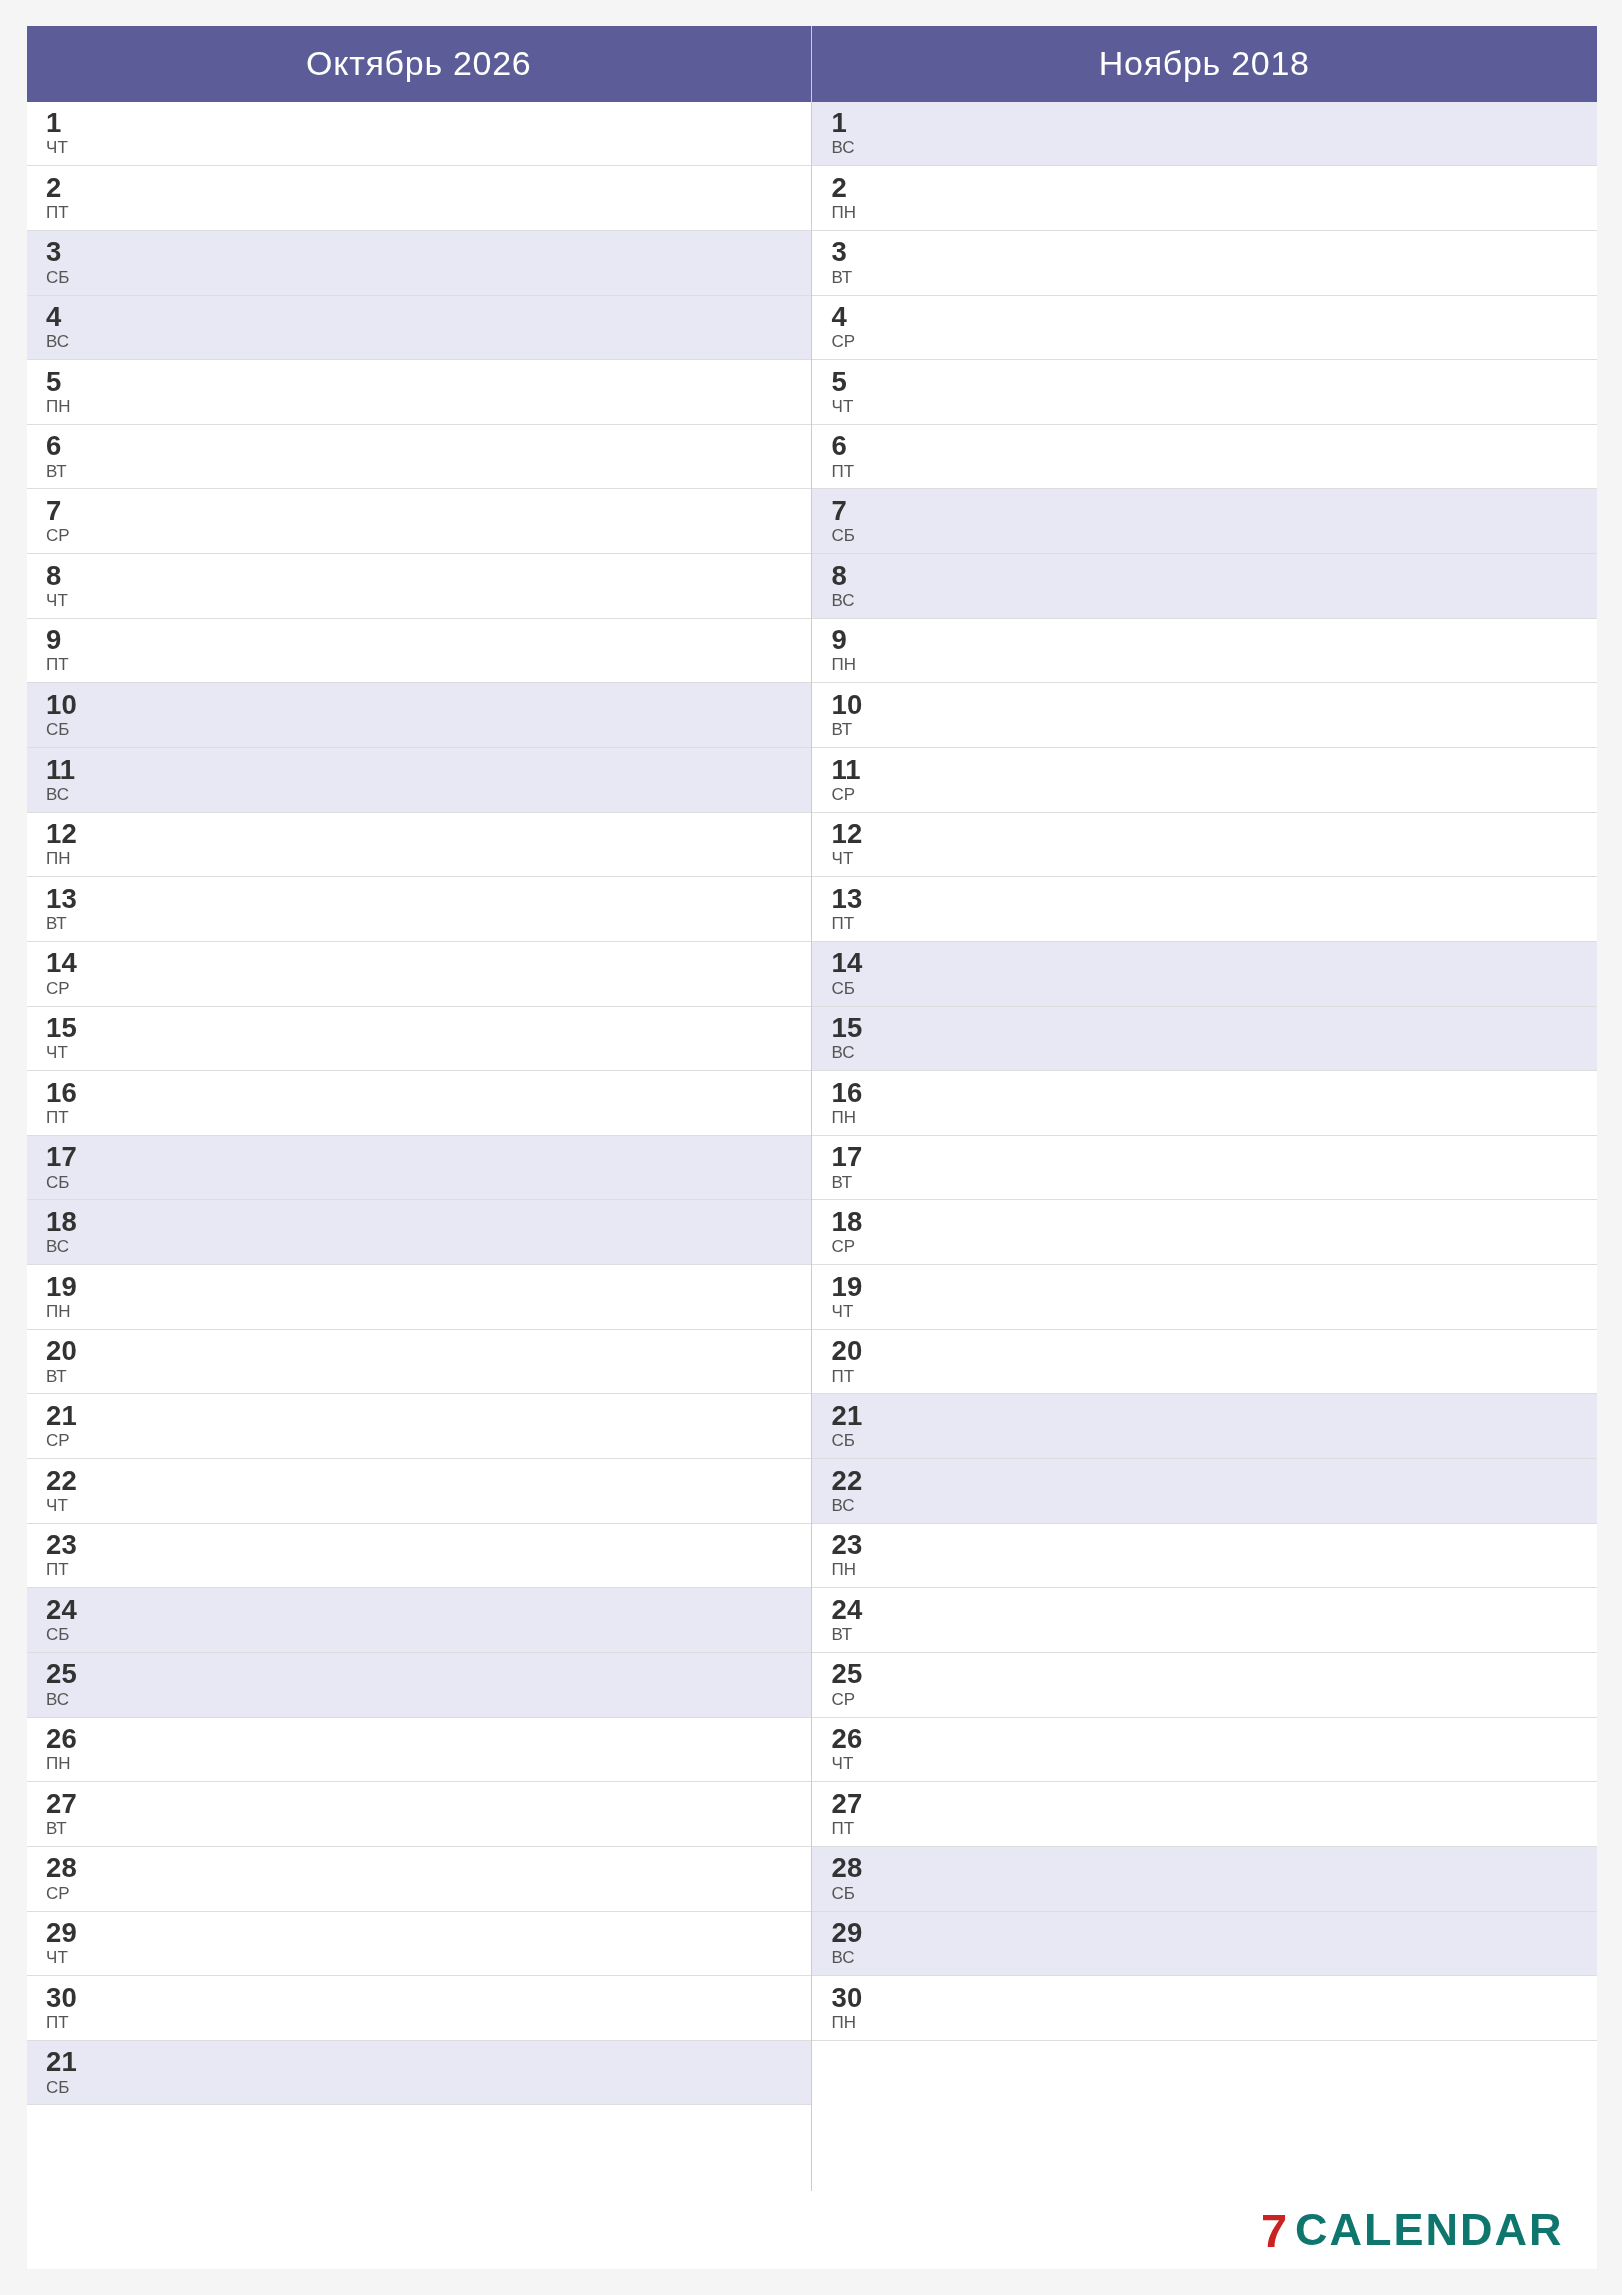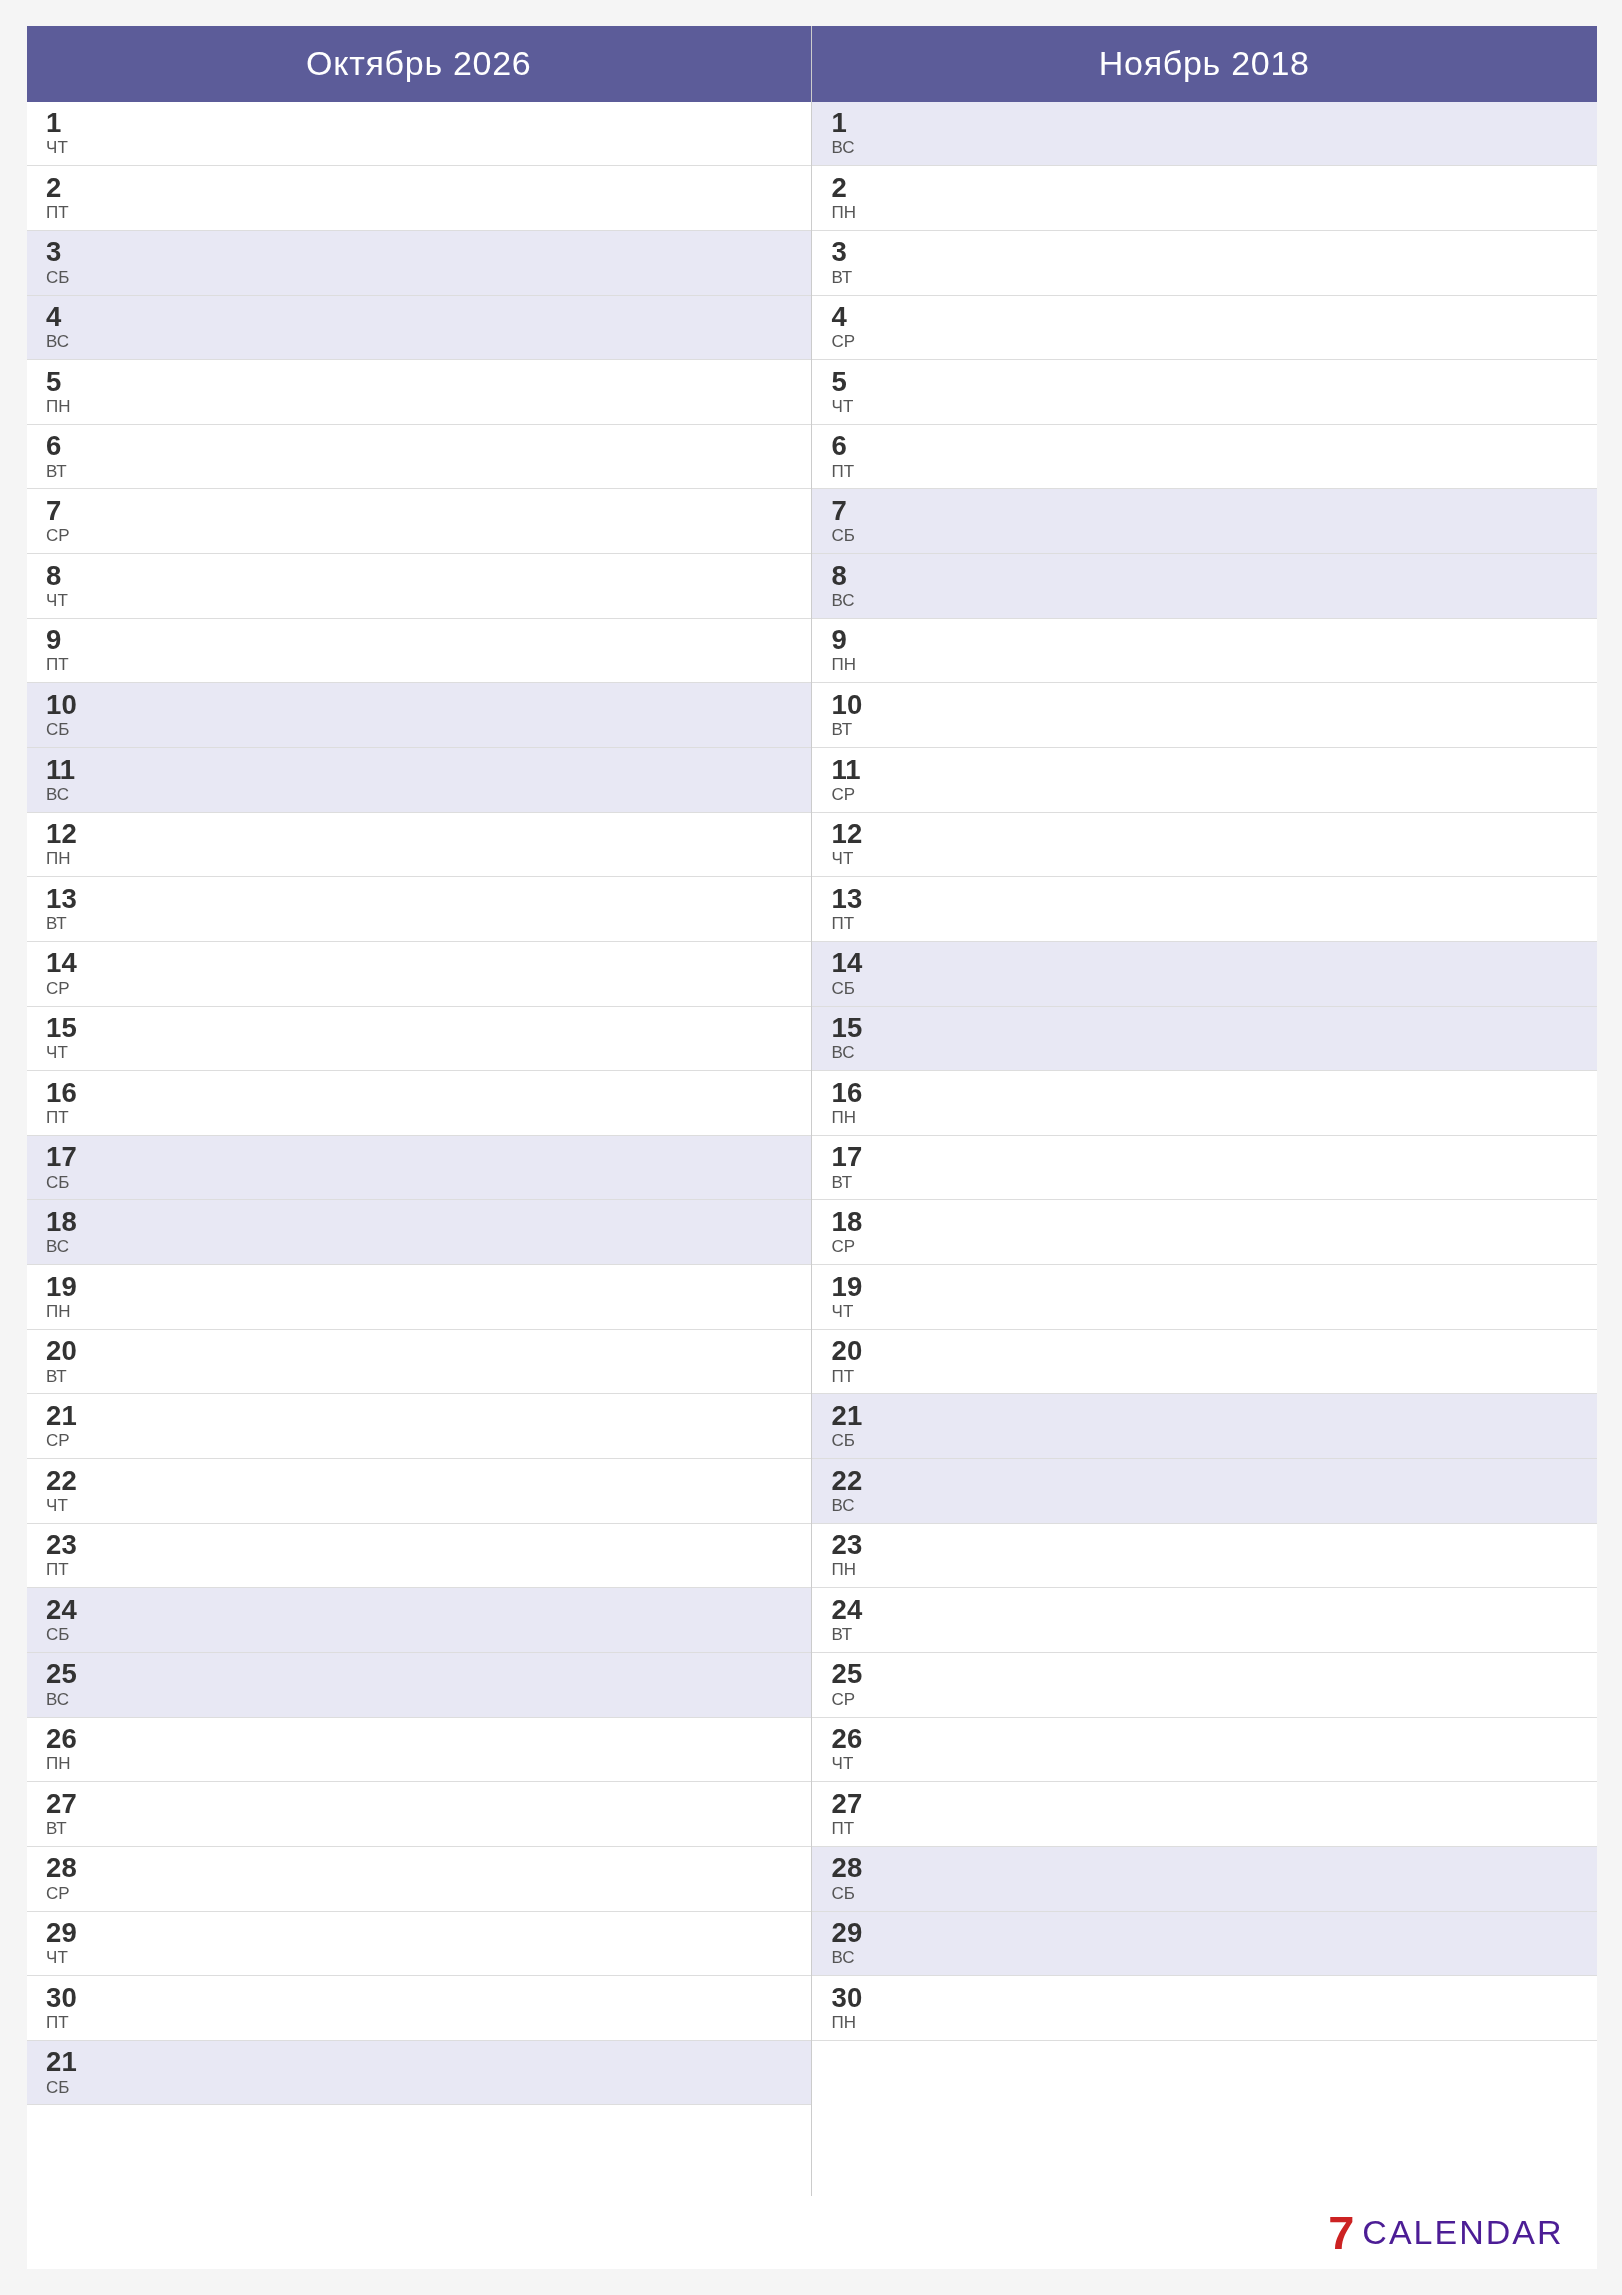--- a/index.html
+++ b/index.html
@@ -83,23 +83,23 @@
       align-items: center;
       gap: 7.9px;
     }
     .brand-icon {
       color: #cc2222;
       font-size: 47px;
       font-weight: bold;
       line-height: 1;
     }
     .brand-text {
-      font-size: 34px;
-      font-weight: normal;
-      color: #4c1d95;
+      font-size: 45px;
+      font-weight: bold;
+      color: #0f766e;
       letter-spacing: 2px;
     }
   </style>
 </head>
 <body>
 
 <div class="page">
   <div class="calendar-grid">
       <div class="month-col">
         <div class="month-header">Октябрь 2026</div>

